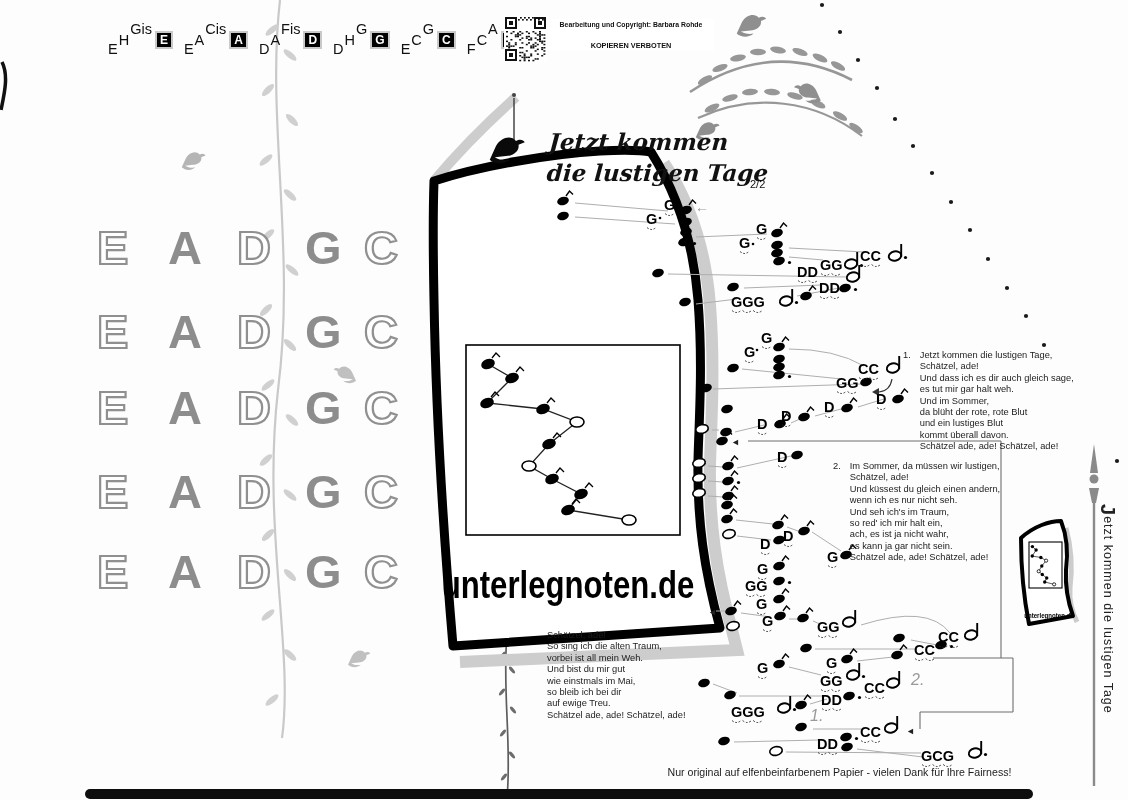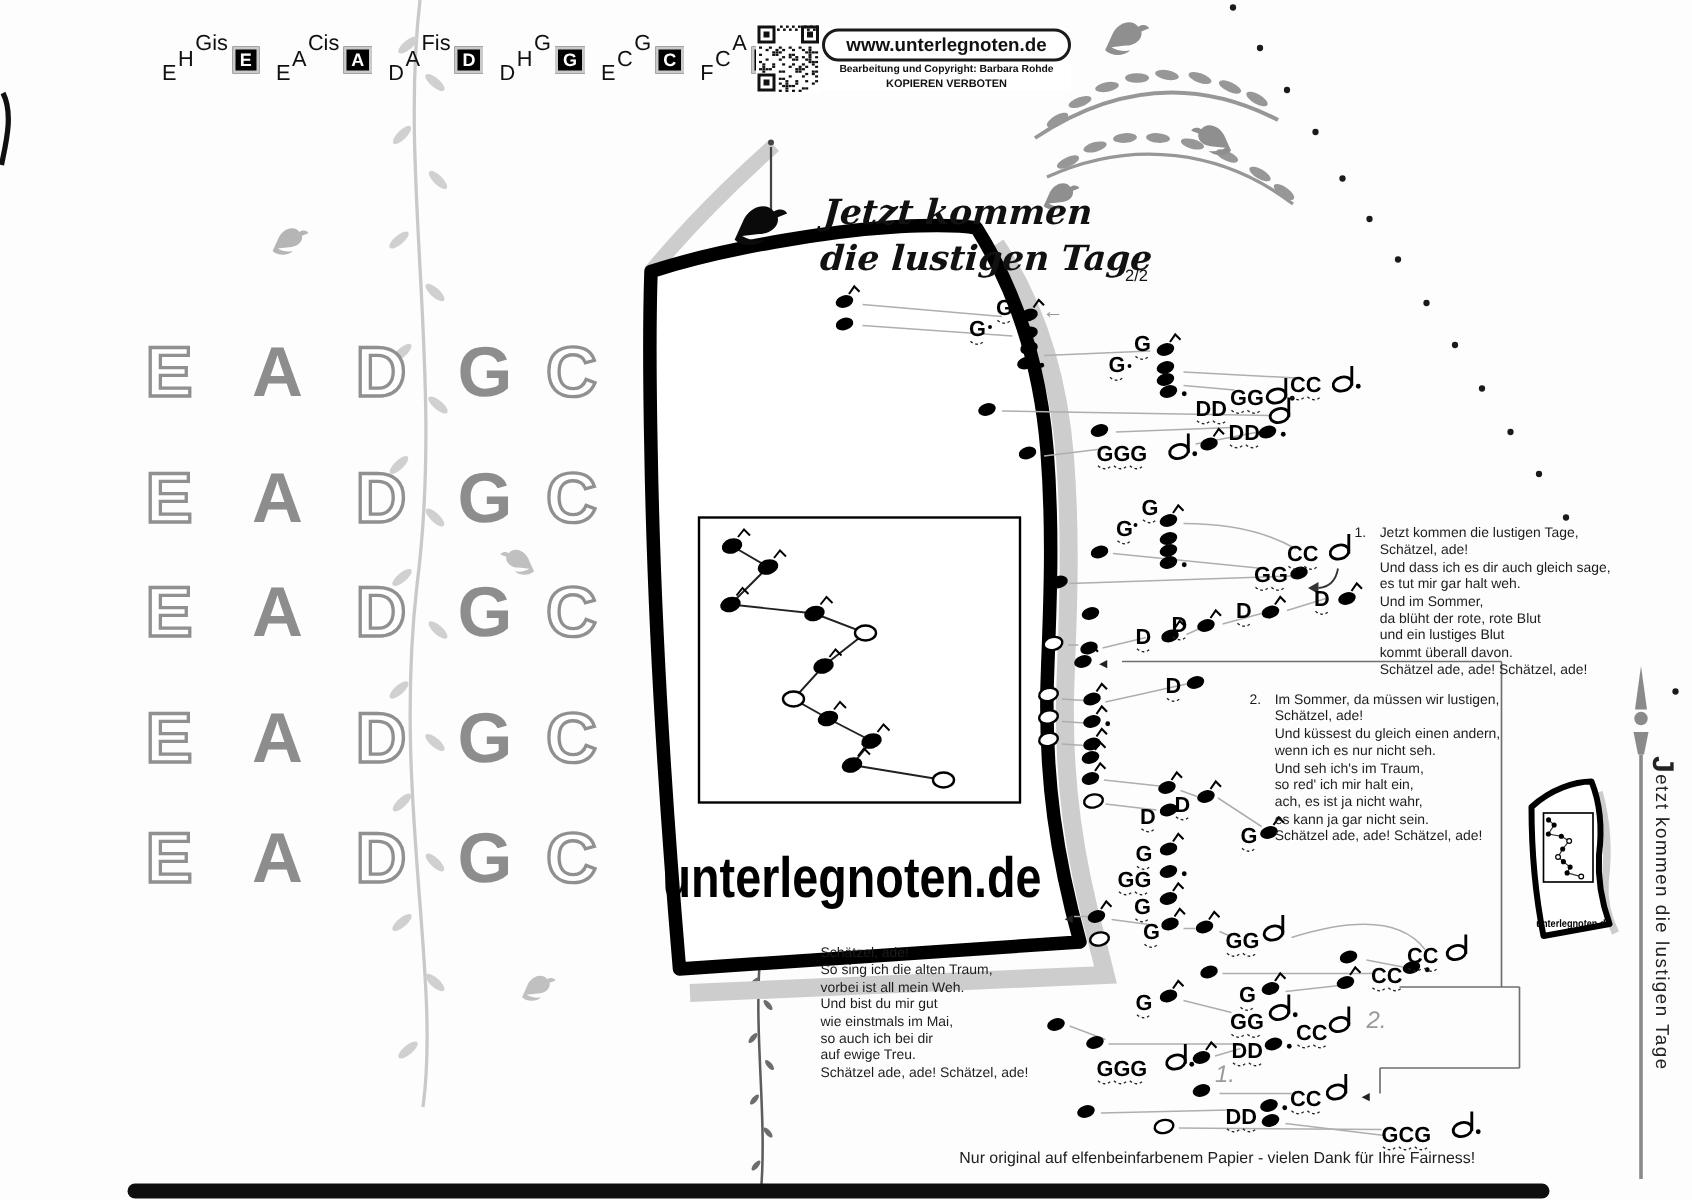--- a/index.html
+++ b/index.html
@@ -13,34 +13,34 @@
   .lg .s1{transform:translateY(13px);}
   .lg .s2{transform:translateY(2px);}
   .lg .step{font-size:14.5px;line-height:15px;}
   .lg .boxed{transform:translateY(11px);margin-left:2px;background:#000;color:#fff;
              font-weight:bold;font-size:12px;line-height:14px;padding:0 3px;border:2px solid #c9c9c9;}
   
   .banner{position:absolute;left:548px;top:19px;width:166px;text-align:center;background:#fff;}
   .banner .oval{border:2.5px solid #1a1a1a;border-radius:15px;font-weight:bold;font-size:12.5px;
                 padding:2px 4px;background:#fff;}
   .banner .copy{font-size:6.9px;font-weight:bold;margin-top:2px;}
-  .banner .verbot{font-size:7.3px;font-weight:bold;margin-top:1px;}
+  .banner .verbot{font-size:7.3px;font-weight:bold;margin-top:13px;}
   .qr{position:absolute;left:504px;top:16px;}
   
   .title{position:absolute;left:548px;top:126px;font-family:"DejaVu Serif",serif;
          font-style:italic;font-weight:bold;font-size:23px;line-height:1.35;transform:skewX(-4deg);}
   .pageno{position:absolute;left:750px;top:178px;font-size:11px;}
   
   .bigletter{position:absolute;font-size:47px;font-weight:bold;line-height:1;}
   .bl-outline{color:#fff;-webkit-text-stroke:2.2px #909090;}
   .bl-solid{color:#8d8d8d;}
   
   .verse{position:absolute;font-size:9.3px;line-height:11.4px;color:#1c1c1c;display:flex;gap:9px;white-space:nowrap;}
   .verse .vnum{font-size:9.3px;}
-  .footer{position:absolute;left:639px;top:766px;width:345px;text-align:center;font-size:10.6px;color:#1c1c1c;}
+  .footer{position:absolute;left:667px;top:766px;width:345px;text-align:center;font-size:10.6px;color:#1c1c1c;}
   
   .vtitle{position:absolute;left:1096px;top:504px;writing-mode:vertical-rl;font-size:12.5px;
           letter-spacing:1px;color:#222;}
   .vtitle::first-letter{font-size:20px;font-weight:bold;}
   .minilogo{position:absolute;left:1008px;top:512px;}
   .bottombar{position:absolute;left:85px;top:789px;width:948px;height:10px;background:#0e0e0e;border-radius:5px;}
 </style>
 </head>
 <body>
 
@@ -608,21 +608,20 @@
         <rect x="30" y="3" width="1.8" height="1.6" fill="#111"></rect>
         <rect x="32" y="1" width="1.8" height="1.6" fill="#111"></rect>
         <rect x="34" y="3" width="1.8" height="1.6" fill="#111"></rect>
         <rect x="36" y="1" width="1.8" height="1.6" fill="#111"></rect>
         <rect x="38" y="3" width="1.8" height="1.6" fill="#111"></rect>
         <rect x="40" y="1" width="1.8" height="1.6" fill="#111"></rect>
       </svg>
   </div>
 
   <div class="banner">
-    <div class="oval">www.unterlegnoten.de</div>
     <div class="copy">Bearbeitung und Copyright: Barbara Rohde</div>
     <div class="verbot">KOPIEREN VERBOTEN</div>
   </div>
 
   <div class="title">
     <div>Jetzt kommen</div>
     <div>die lustigen Tage</div>
   </div>
 
   <div class="pageno">2/2</div>
@@ -683,21 +682,21 @@
         <div>Schätzel ade, ade! Schätzel, ade!</div>
       </div>
     </div>
   <div class="verse" id="verse3" style="left:547px;top:630px;">
       <div>
         <div>Schätzel, ade!</div>
         <div>So sing ich die alten Traum,</div>
         <div>vorbei ist all mein Weh.</div>
         <div>Und bist du mir gut</div>
         <div>wie einstmals im Mai,</div>
-        <div>so auch ich bei dir</div>
+        <div>so bleib ich bei dir</div>
         <div>auf ewige Treu.</div>
         <div>Schätzel ade, ade! Schätzel, ade!</div>
       </div>
     </div>
 
   <div class="footer">Nur original auf elfenbeinfarbenem Papier - vielen Dank für Ihre Fairness!</div>
 
   <div class="vtitle">Jetzt kommen die lustigen Tage</div>
 
   <svg class="minilogo" id="miniLogo" width="80" height="120" viewBox="0 0 80 120">

